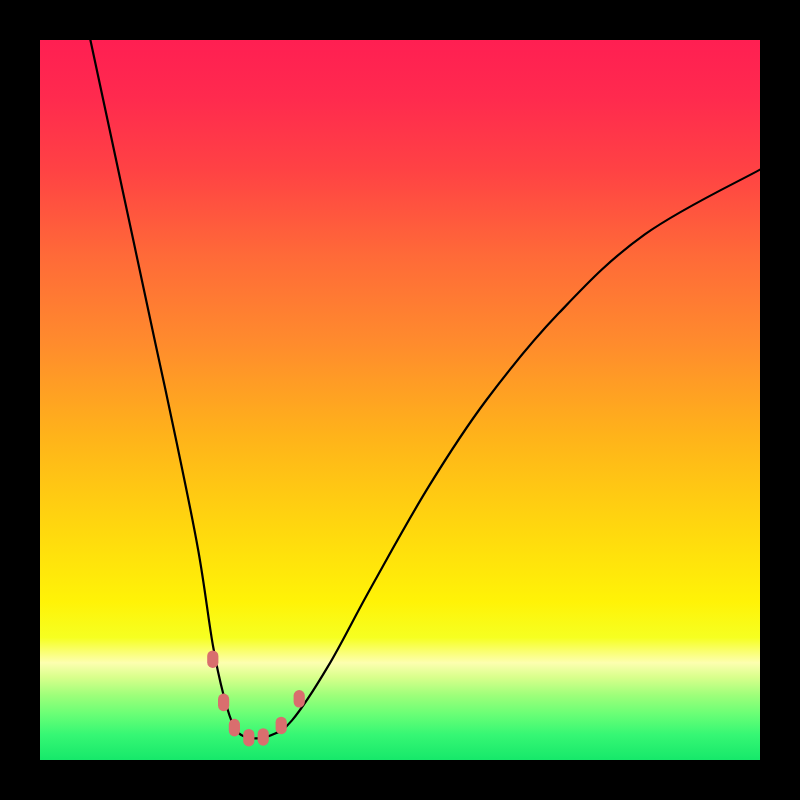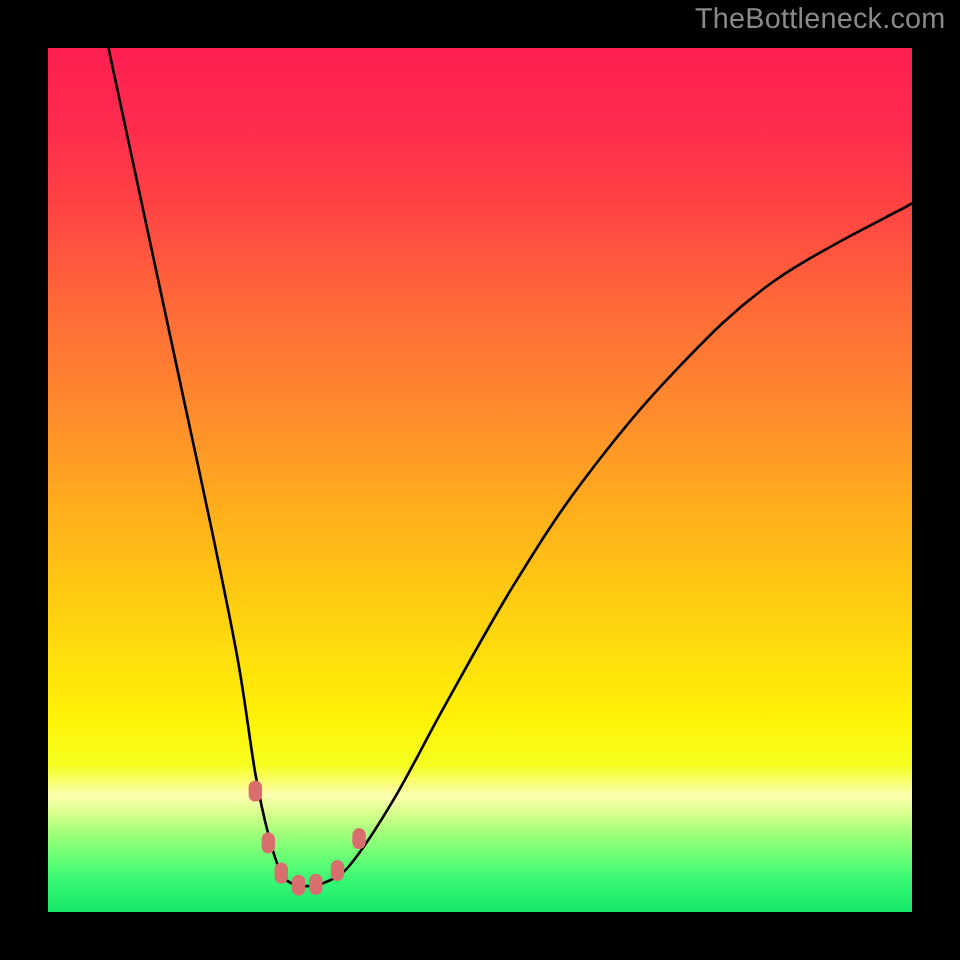--- a/index.html
+++ b/index.html
@@ -44,21 +44,20 @@
     font-size: 24px;
     font-weight: 500;
     color: #88898a;
     letter-spacing: 0.2px;
   }
 </style>
 </head>
 <body>
 <div class="frame">
 
-  <div class="watermark">TheBottleneck.com</div>
 
   <div class="plot">
     <svg class="gradient" viewBox="0 0 720 720" preserveAspectRatio="none">
       <defs>
         <linearGradient id="bg" x1="0" y1="0" x2="0" y2="1">
             <stop offset="0%" stop-color="#ff1f52"></stop>
             <stop offset="8%" stop-color="#ff2a4e"></stop>
             <stop offset="18%" stop-color="#ff4244"></stop>
             <stop offset="30%" stop-color="#ff6a38"></stop>
             <stop offset="42%" stop-color="#ff8b2d"></stop>

